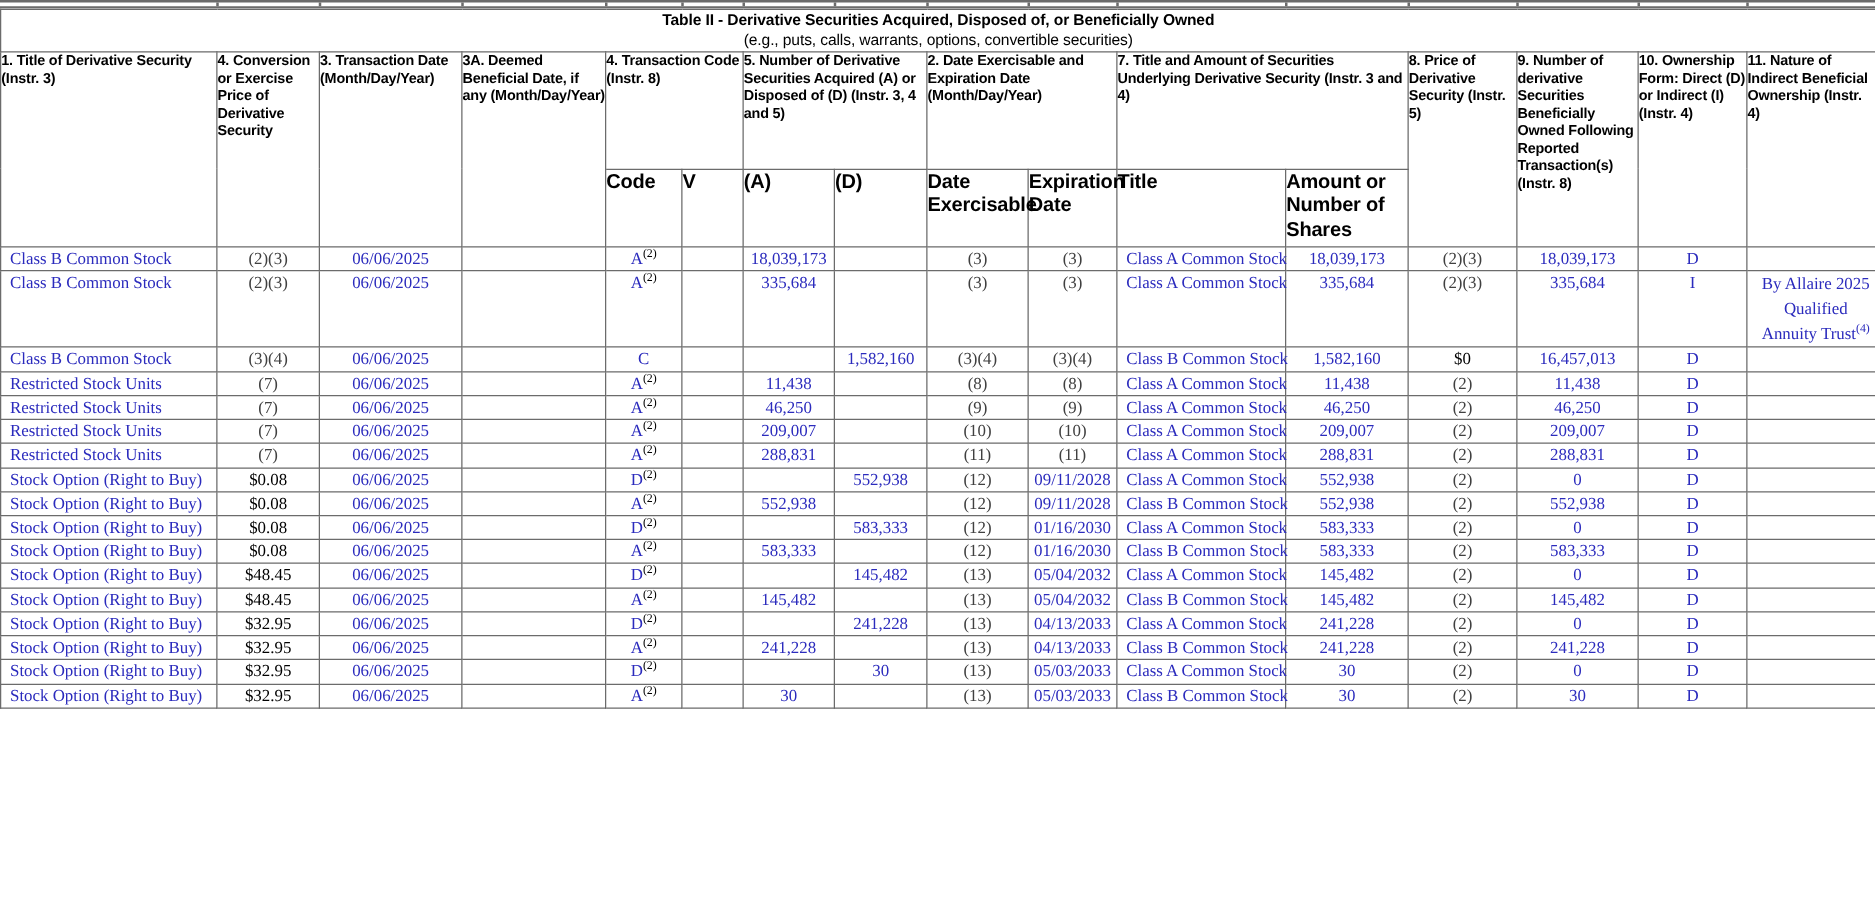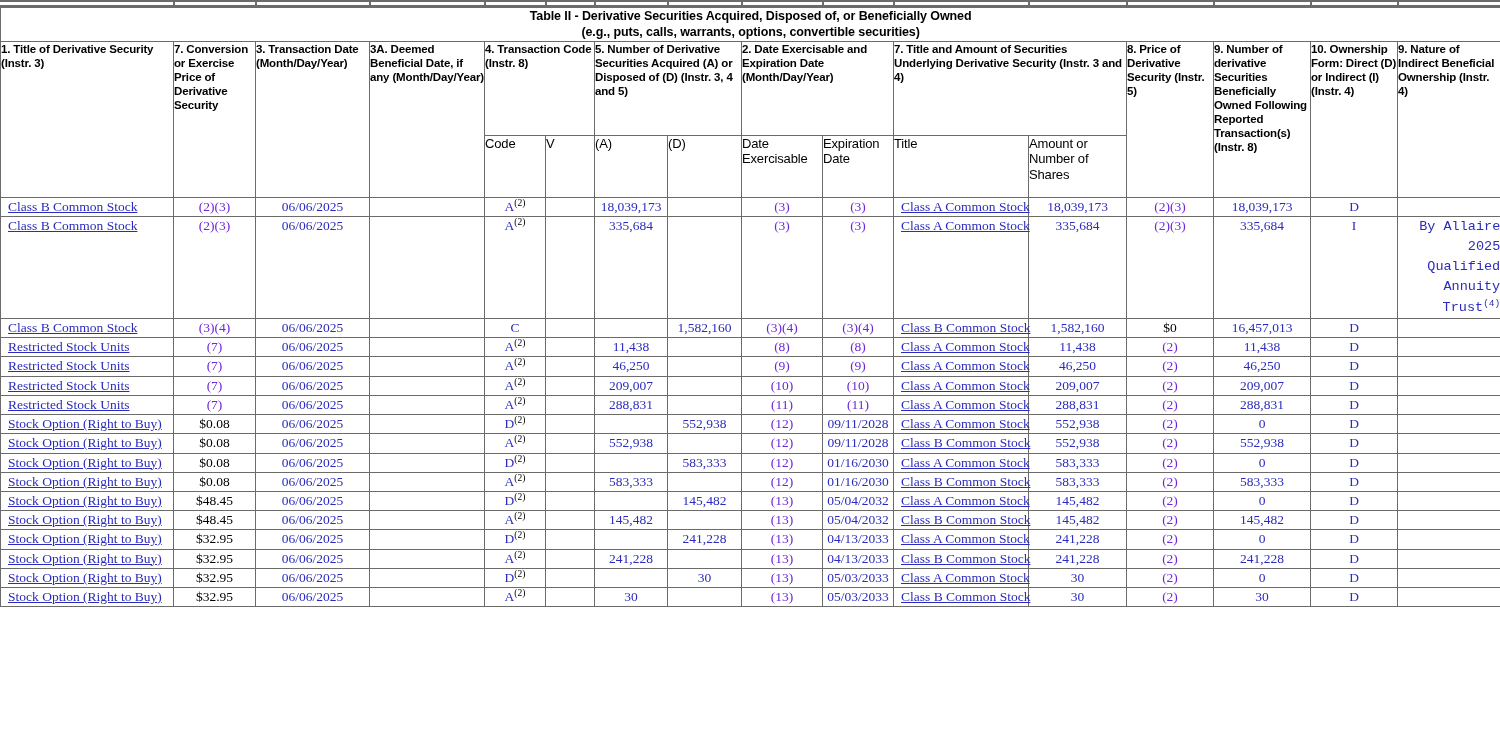--- a/index.html
+++ b/index.html
@@ -67,40 +67,40 @@
   }
   .title-main {
     font-size: 12.5px;
     font-weight: bold;
     color: #000000;
     line-height: 1.3;
     letter-spacing: -0.1px;
   }
   .title-sub {
     font-size: 12.5px;
-    font-weight: bold;
+    font-weight: normal;
     color: #000000;
     line-height: 1.3;
     letter-spacing: -0.1px;
   }
 
   
   th.hdr {
     font-size: 11.5px;
     font-weight: bold;
     color: #000000;
     text-align: left;
     vertical-align: top;
     line-height: 1.22;
     padding: 5px 4px 3px 5px;
     letter-spacing: -0.15px;
   }
   th.sub {
-    font-size: 13px;
-    font-weight: normal;
+    font-size: 16px;
+    font-weight: bold;
     color: #000000;
     text-align: left;
     vertical-align: bottom;
     line-height: 1.22;
     padding: 3px 4px 4px 5px;
     letter-spacing: -0.15px;
   }
   tr.hdr-row-top th { border-bottom-width: 1px; }
 
   
@@ -110,34 +110,32 @@
     color: #2b2bbd;
     text-align: center;
     vertical-align: middle;
     padding: 6px 4px;
     line-height: 1.35;
     white-space: nowrap;
   }
   td.cell.left {
     text-align: left;
     padding-left: 7px;
-    text-decoration: underline;
   }
   td.cell.fn {            
-    color: #6d28d9;
+    color: #404040;
   }
   td.cell.black {
     color: #000000;
   }
   td.cell.wrap {
     white-space: normal;
-    text-align: right;
+    text-align: center;
     padding-left: 7px;
     line-height: 1.5;
-    font-family: Liberation Mono, monospace;
   }
   .money-sym { color: #000000; }
   .fnsup {
     font-size: 9.5px;
     vertical-align: super;
     color: #000000;
     line-height: 0;
   }
   .fnsup-blue {
     font-size: 9.5px;
@@ -193,31 +191,31 @@
 
     <tr>
       <td class="title-band" colspan="16">
         <div class="title-main">Table II - Derivative Securities Acquired, Disposed of, or Beneficially Owned</div>
         <div class="title-sub">(e.g., puts, calls, warrants, options, convertible securities)</div>
       </td>
     </tr>
 
     <tr class="hdr-row-top" style="height:94px">
       <th class="hdr" rowspan="2">1. Title of Derivative Security (Instr. 3)</th>
-      <th class="hdr" rowspan="2">7. Conversion or Exercise Price of Derivative Security</th>
+      <th class="hdr" rowspan="2">4. Conversion or Exercise Price of Derivative Security</th>
       <th class="hdr" rowspan="2">3. Transaction Date (Month/Day/Year)</th>
       <th class="hdr" rowspan="2">3A. Deemed Beneficial Date, if any (Month/Day/Year)</th>
       <th class="hdr" colspan="2">4. Transaction Code (Instr. 8)</th>
       <th class="hdr" colspan="2">5. Number of Derivative Securities Acquired (A) or Disposed of (D) (Instr. 3, 4 and 5)</th>
       <th class="hdr" colspan="2">2. Date Exercisable and Expiration Date (Month/Day/Year)</th>
       <th class="hdr" colspan="2">7. Title and Amount of Securities Underlying Derivative Security (Instr. 3 and 4)</th>
       <th class="hdr" rowspan="2">8. Price of Derivative Security (Instr. 5)</th>
       <th class="hdr" rowspan="2">9. Number of derivative Securities Beneficially Owned Following Reported Transaction(s) (Instr. 8)</th>
       <th class="hdr" rowspan="2">10. Ownership Form: Direct (D) or Indirect (I) (Instr. 4)</th>
-      <th class="hdr" rowspan="2">9. Nature of Indirect Beneficial Ownership (Instr. 4)</th>
+      <th class="hdr" rowspan="2">11. Nature of Indirect Beneficial Ownership (Instr. 4)</th>
     </tr>
 
     <tr style="height:62px">
       <th class="sub">Code</th>
       <th class="sub">V</th>
       <th class="sub">(A)</th>
       <th class="sub">(D)</th>
       <th class="sub">Date Exercisable</th>
       <th class="sub">Expiration Date</th>
       <th class="sub">Title</th>

